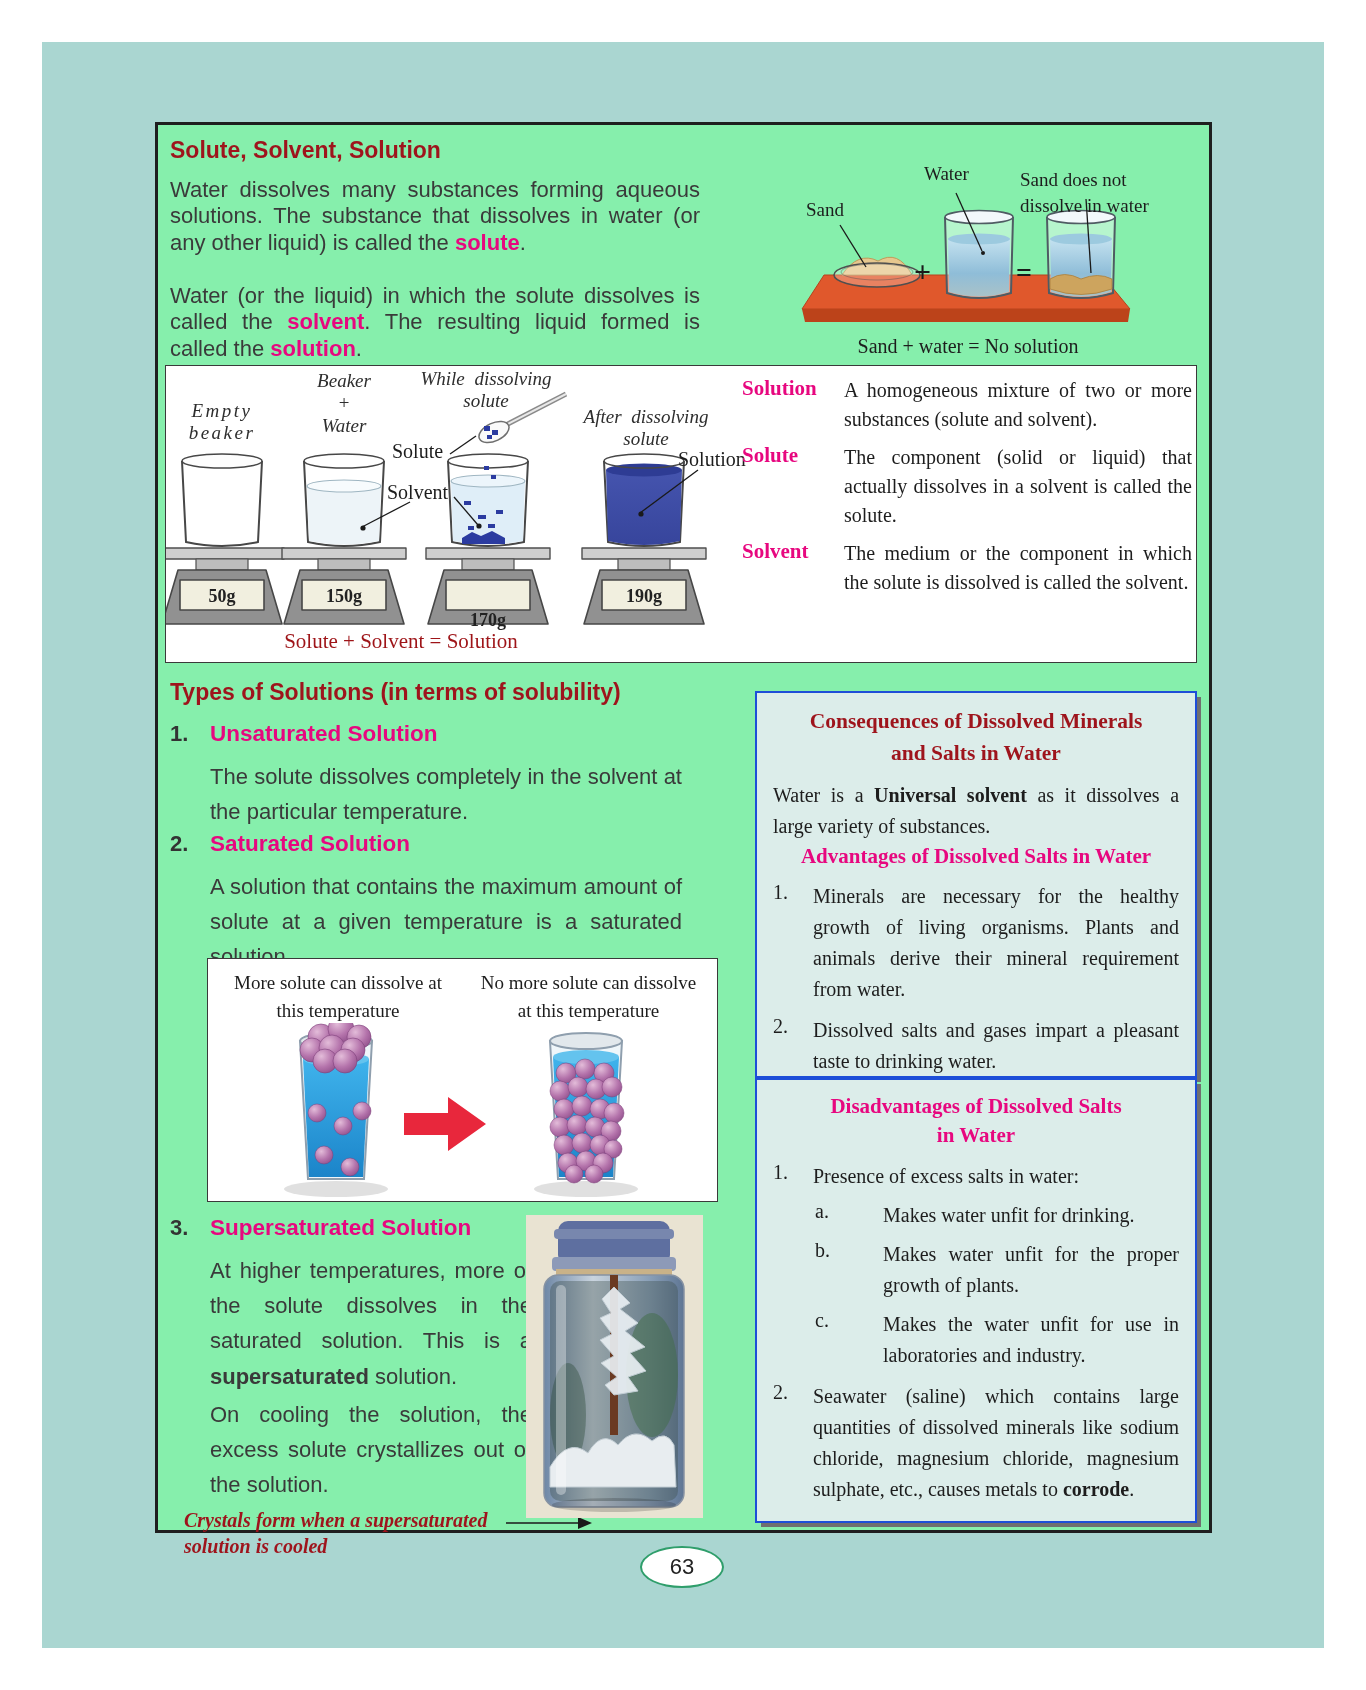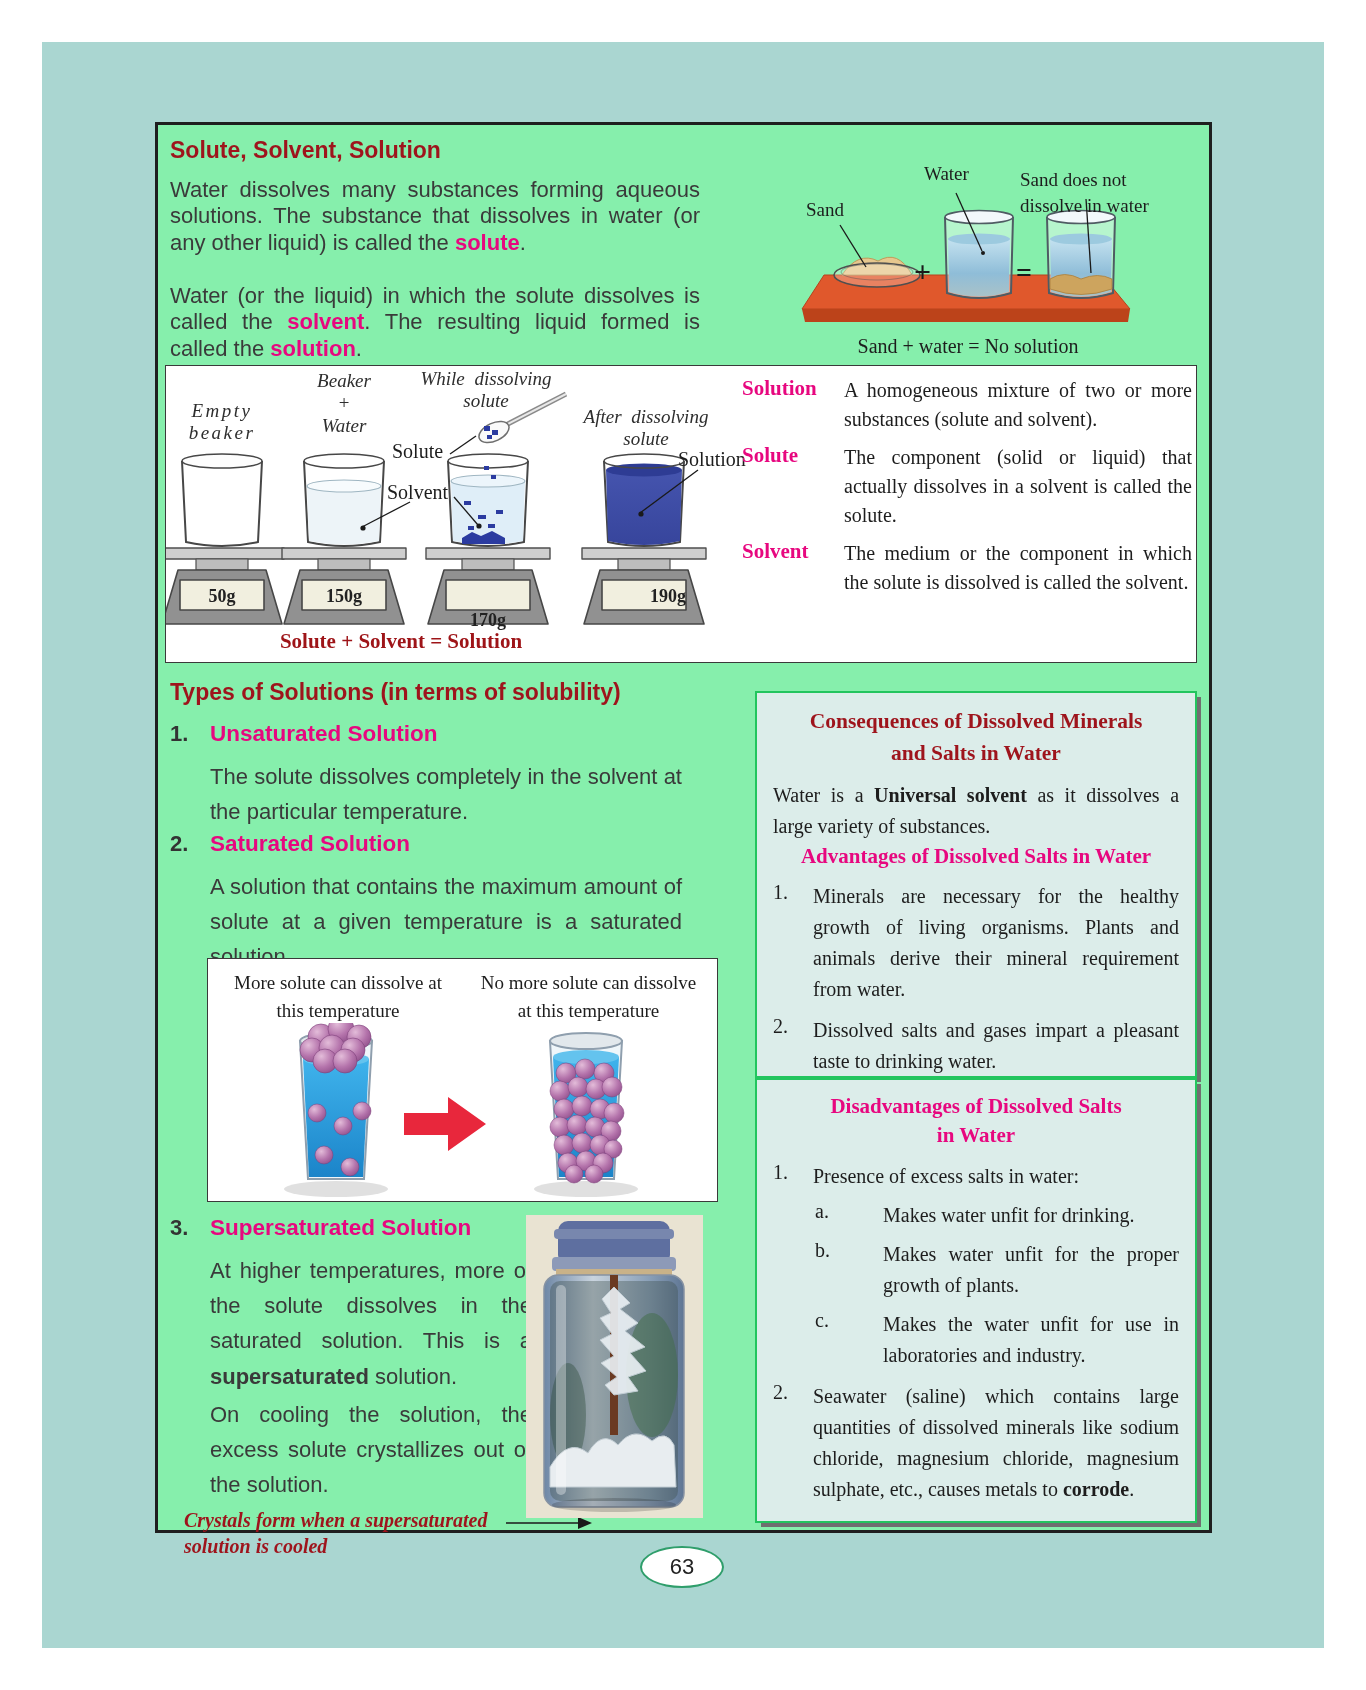--- a/index.html
+++ b/index.html
@@ -12,27 +12,27 @@
   .h-darkred{color:#9e141c;font-weight:bold;font-size:23px;}
   .body-sans{font-size:22px;color:#3a3a3a;line-height:1.2;}
   .para{font-size:22px;color:#3a3a3a;line-height:1.6;}
   .item-row{display:flex;align-items:baseline;}
   .item-num{width:40px;flex:none;font-size:22px;color:#333;font-weight:600;}
   .item-title{font-size:22.5px;font-weight:bold;color:#e7077f;}
   .dgm-box{box-sizing:border-box;border:1.5px solid #3a3a3a;background:#fff;}
   .dgm-label{font-style:italic;font-size:19px;color:#2e2e2e;text-align:center;line-height:1.18;}
   .ptr-label{font-size:20px;color:#1d1d1d;}
   .weight{position:absolute;width:84px;text-align:center;font-size:18px;font-weight:bold;color:#222;}
-  .dgm-caption{font-size:21px;font-weight:bold;color:#9e1418;text-align:center;}
+  .dgm-caption{font-size:21px;font-weight:normal;color:#9e1418;text-align:center;}
   .def-row{display:flex;margin-bottom:9px;}
   .def-term{width:102px;flex:none;font-size:21px;font-weight:bold;color:#e7077f;}
   .def-text{flex:1;font-size:20px;color:#1d1d1d;line-height:1.45;}
   .cups-box{box-sizing:border-box;border:1.5px solid #3a3a3a;background:#fff;}
   .cups-cap{font-size:19px;color:#1d1d1d;text-align:center;line-height:1.45;}
-  .info-box{box-sizing:border-box;border:2px solid #22c55e;background:#dcedea;box-shadow:5px 5px 0 -1px #6f6f6f;}
+  .info-box{box-sizing:border-box;border:2px solid #1d4ed8;background:#dcedea;box-shadow:5px 5px 0 -1px #6f6f6f;}
   .box-title{font-size:21.5px;font-weight:bold;color:#9e141c;text-align:center;line-height:1.5;}
   .box-heading{font-size:21px;font-weight:bold;color:#e7077f;text-align:center;line-height:1.4;}
   .box-para{font-size:20px;color:#1d1d1d;line-height:1.55;}
   .li-row{display:flex;}
   .li-num{width:40px;flex:none;font-size:20px;color:#1d1d1d;}
   .li-txt{flex:1;font-size:20px;color:#1d1d1d;line-height:1.55;}
   .sub-row{display:flex;margin-left:42px;}
   .sub-num{width:68px;flex:none;font-size:20px;color:#1d1d1d;}
   .crys-cap{font-size:20px;font-weight:bold;font-style:italic;color:#9e141c;line-height:1.3;}
   .pgnum{position:absolute;left:640px;top:1546px;width:80px;height:38px;background:#fff;border:2px solid #2f9e6b;border-radius:50%;text-align:center;line-height:38px;font-size:22px;color:#222;}
@@ -193,21 +193,21 @@
       <div class="abs ser dgm-label" style="left:118px;top:4px;width:120px;"><span>Beaker</span><br><span>+</span><br><span>Water</span></div>
       <div class="abs ser dgm-label" style="left:235px;top:2px;width:170px;word-spacing:5px;"><span>While dissolving</span><br><span>solute</span></div>
       <div class="abs ser dgm-label" style="left:400px;top:40px;width:160px;word-spacing:5px;"><span>After dissolving</span><br><span>solute</span></div>
       <div class="abs ser ptr-label" style="left:226px;top:74px;">Solute</div>
       <div class="abs ser ptr-label" style="left:221px;top:115px;">Solvent</div>
       <div class="abs ser ptr-label" style="left:512px;top:82px;">Solution</div>
 
       <div class="weight ser" style="left:14px;top:220px;">50g</div>
       <div class="weight ser" style="left:136px;top:220px;">150g</div>
       <div class="weight ser" style="left:280px;top:220px;margin-top:24px;">170g</div>
-      <div class="weight ser" style="left:436px;top:220px;padding-left:24px;">190g</div>
+      <div class="weight ser" style="left:436px;top:220px;">190g</div>
       <div class="abs ser dgm-caption" style="left:0;top:263px;width:470px;">Solute + Solvent = Solution</div>
 
       <div class="abs" style="left:576px;top:10px;width:450px;">
         <div class="def-row">
           <span class="def-term ser">Solution</span>
           <span class="def-text ser jus">A homogeneous mixture of two or more substances (solute and solvent).</span>
         </div>
         <div class="def-row">
           <span class="def-term ser">Solute</span>
           <span class="def-text ser jus">The component (solid or liquid) that actually dissolves in a solvent is called the solute.</span>

